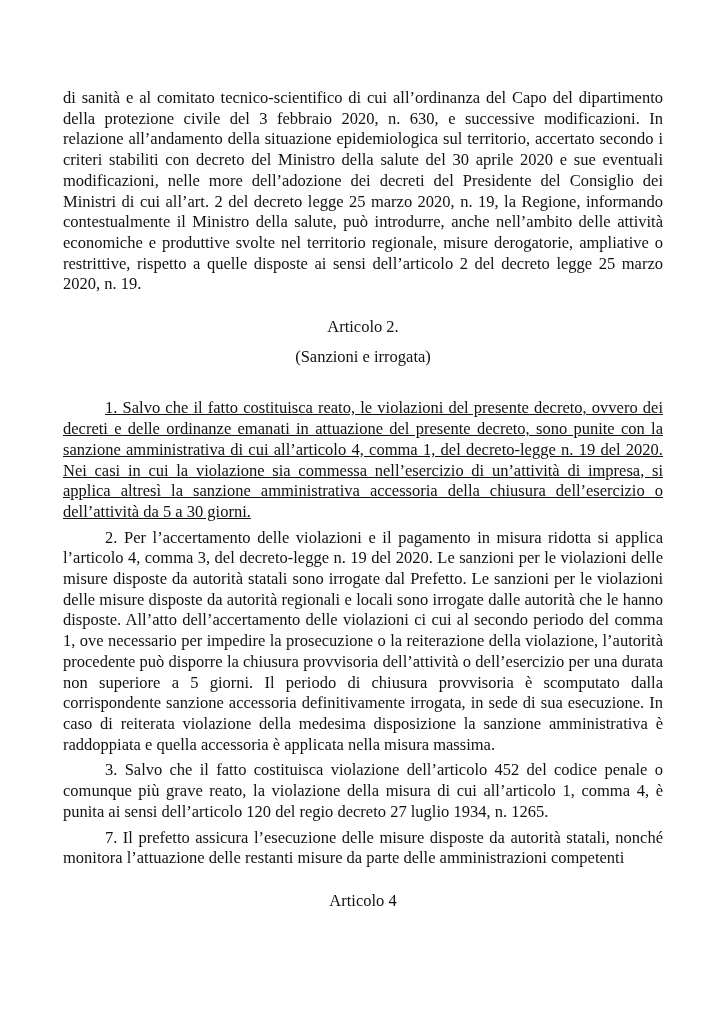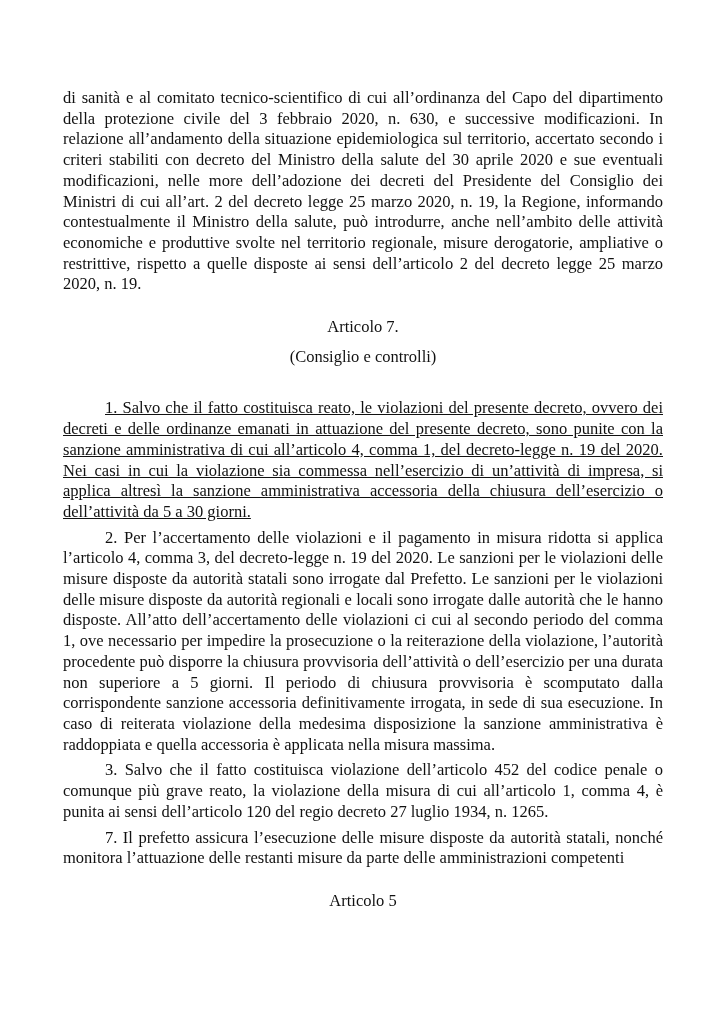--- a/index.html
+++ b/index.html
@@ -50,27 +50,27 @@
     margin-top: 22px !important;
   }
 </style>
 </head>
 <body>
 
 <div class="page">
 
   <p class="intro-para">di sanità e al comitato tecnico-scientifico di cui all’ordinanza del Capo del dipartimento della protezione civile del 3 febbraio 2020, n. 630, e successive modificazioni. In relazione all’andamento della situazione epidemiologica sul territorio, accertato secondo i criteri stabiliti con decreto del Ministro della salute del 30 aprile 2020 e sue eventuali modificazioni, nelle more dell’adozione dei decreti del Presidente del Consiglio dei Ministri di cui all’art. 2 del decreto legge 25 marzo 2020, n. 19, la Regione, informando contestualmente il Ministro della salute, può introdurre, anche nell’ambito delle attività economiche e produttive svolte nel territorio regionale, misure derogatorie, ampliative o restrittive, rispetto a quelle disposte ai sensi dell’articolo 2 del decreto legge 25 marzo 2020, n. 19.</p>
 
-  <p class="art-title">Articolo 7.</p>
+  <p class="art-title">Articolo 2.</p>
 
-  <p class="art-subtitle">(Consiglio e controlli)</p>
+  <p class="art-subtitle">(Sanzioni e irrogata)</p>
 
   <p class="body-para first">1. Salvo che il fatto costituisca reato, le violazioni del presente decreto, ovvero dei decreti e delle ordinanze emanati in attuazione del presente decreto, sono punite con la sanzione amministrativa di cui all’articolo 4, comma 1, del decreto-legge n. 19 del 2020. Nei casi in cui la violazione sia commessa nell’esercizio di un’attività di impresa, si applica altresì la sanzione amministrativa accessoria della chiusura dell’esercizio o dell’attività da 5 a 30 giorni.</p>
 
   <p class="body-para">2. Per l’accertamento delle violazioni e il pagamento in misura ridotta si applica l’articolo 4, comma 3, del decreto-legge n. 19 del 2020. Le sanzioni per le violazioni delle misure disposte da autorità statali sono irrogate dal Prefetto. Le sanzioni per le violazioni delle misure disposte da autorità regionali e locali sono irrogate dalle autorità che le hanno disposte. All’atto dell’accertamento delle violazioni ci cui al secondo periodo del comma 1, ove necessario per impedire la prosecuzione o la reiterazione della violazione, l’autorità procedente può disporre la chiusura provvisoria dell’attività o dell’esercizio per una durata non superiore a 5 giorni. Il periodo di chiusura provvisoria è scomputato dalla corrispondente sanzione accessoria definitivamente irrogata, in sede di sua esecuzione. In caso di reiterata violazione della medesima disposizione la sanzione amministrativa è raddoppiata e quella accessoria è applicata nella misura massima.</p>
 
   <p class="body-para">3. Salvo che il fatto costituisca violazione dell’articolo 452 del codice penale o comunque più grave reato, la violazione della misura di cui all’articolo 1, comma 4, è punita ai sensi dell’articolo 120 del regio decreto 27 luglio 1934, n. 1265.</p>
 
   <p class="body-para">7. Il prefetto assicura l’esecuzione delle misure disposte da autorità statali, nonché monitora l’attuazione delle restanti misure da parte delle amministrazioni competenti</p>
 
-  <p class="closing-title">Articolo 5</p>
+  <p class="closing-title">Articolo 4</p>
 
 </div>
 
 </body></html>

